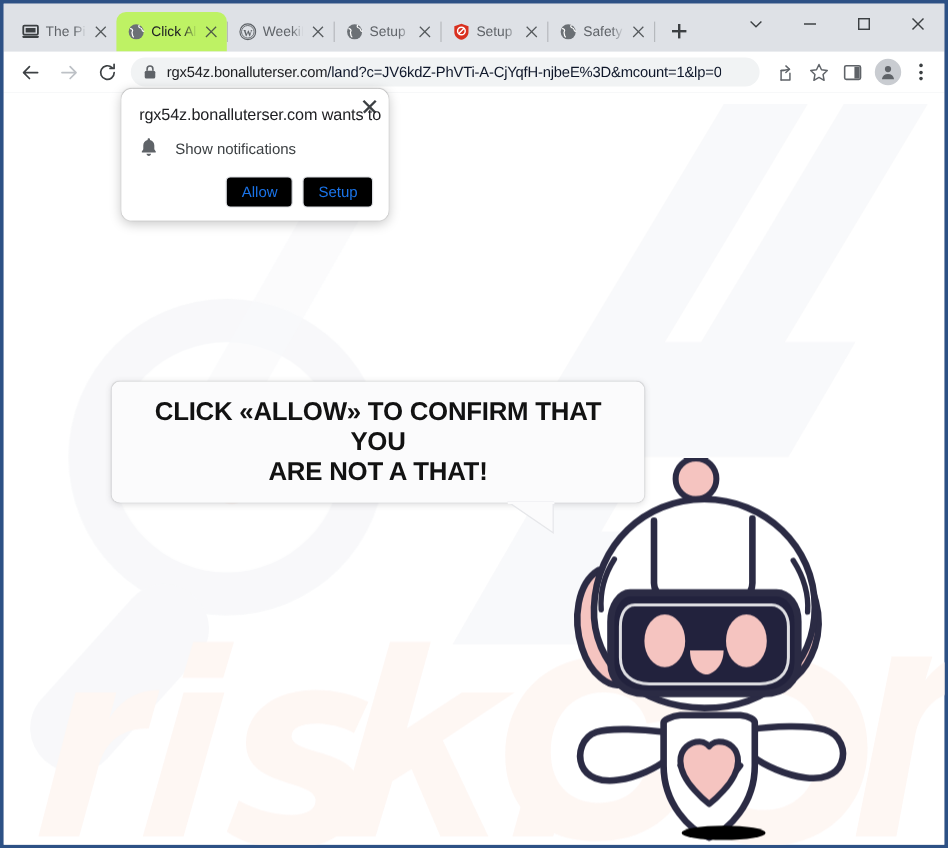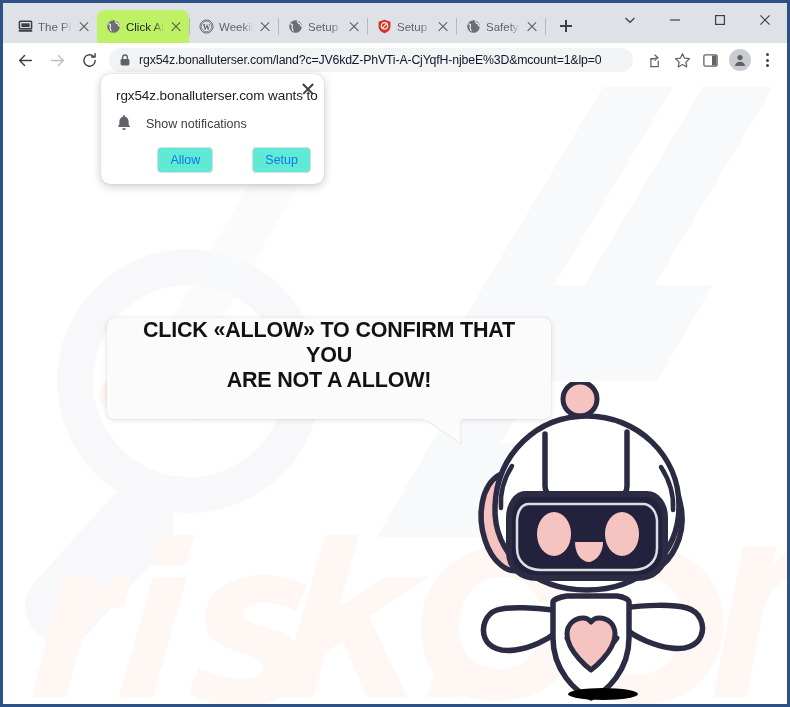--- a/index.html
+++ b/index.html
@@ -193,27 +193,27 @@
   .watermark {
     position:absolute;
     left:0; top:0;
     width: 784px; height: 627px;
     pointer-events:none;
   }
 
   
   .bubble {
     position: absolute;
-    left: 104px; top: 241px;
+    left: 90px; top: 241px;
     width: 444px; height: 101px;
     background: #fbfbfc;
     border-radius: 7px;
     box-shadow: 0 1px 5px rgba(60,64,67,.16), 0 0 1px rgba(60,64,67,.2);
     display:flex;
-    align-items:flex-start;
+    align-items:center;
     justify-content:center;
   }
   .bubble-text {
     font-family: "Liberation Sans", sans-serif;
     font-weight: bold;
     font-size: 21.5px;
     line-height: 25px;
     color: #121212;
     text-align: center;
     letter-spacing: -0.2px;
@@ -281,27 +281,26 @@
     right: 13px; bottom: 11px;
     display:flex;
     gap: 8px;
   }
   .btn {
     min-width: 55px;
     height: 26px;
     padding: 0 12px;
     border: 1px solid #dadce0;
     border-radius: 4px;
-    background: #5eead4;
+    background: #000000;
     color: #1a73e8;
     font-size: 12.5px;
     font-family: "Liberation Sans", sans-serif;
     display:flex; align-items:center; justify-content:center;
     cursor: pointer;
-    margin-left: 31px;
   }
 </style>
 </head>
 <body>
 
 <div class="window-frame">
 
   <div class="tabstrip">
 
     <div class="tab">
@@ -505,21 +504,21 @@
           <path d="M600 10 l70 0 -150 250 -70 0 z"></path>
           <path d="M700 10 l70 0 -150 250 -70 0 z"></path>
           <path d="M250 100 l50 0 -120 210 -50 0 z" opacity=".65"></path>
         </g>
       </g>
     </svg>
 
     <div class="bubble">
       <div class="bubble-text">
         <span>CLICK «ALLOW» TO CONFIRM THAT YOU</span><br>
-        <span>ARE NOT A ALLOW!</span>
+        <span>ARE NOT A THAT!</span>
       </div>
     </div>
     <svg class="bubble-tail" viewBox="0 0 40 27">
       <path d="M0 0 L38 0 L38 26 Z" fill="#fbfbfc" stroke="#e6e7ea" stroke-width="1"></path>
       <rect x="0" y="0" width="39" height="2" fill="#fbfbfc"></rect>
     </svg>
 
     <svg class="robot" viewBox="0 0 244 325">
       <g fill="none" stroke="#2b2b44" stroke-width="5.5" stroke-linecap="round" stroke-linejoin="round">
 

